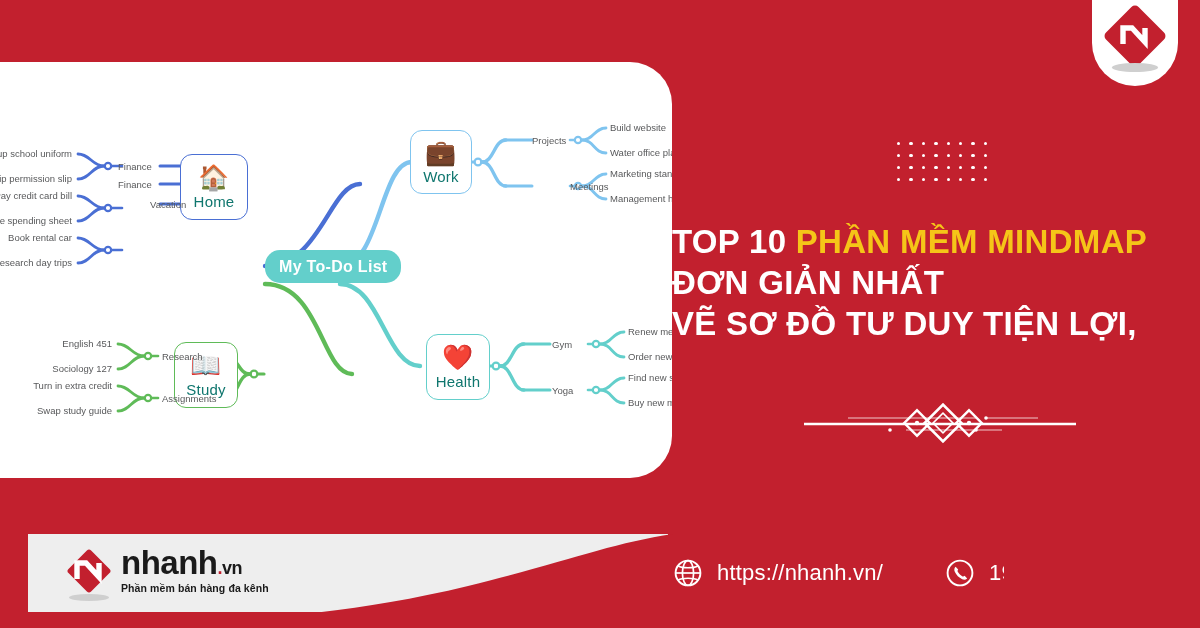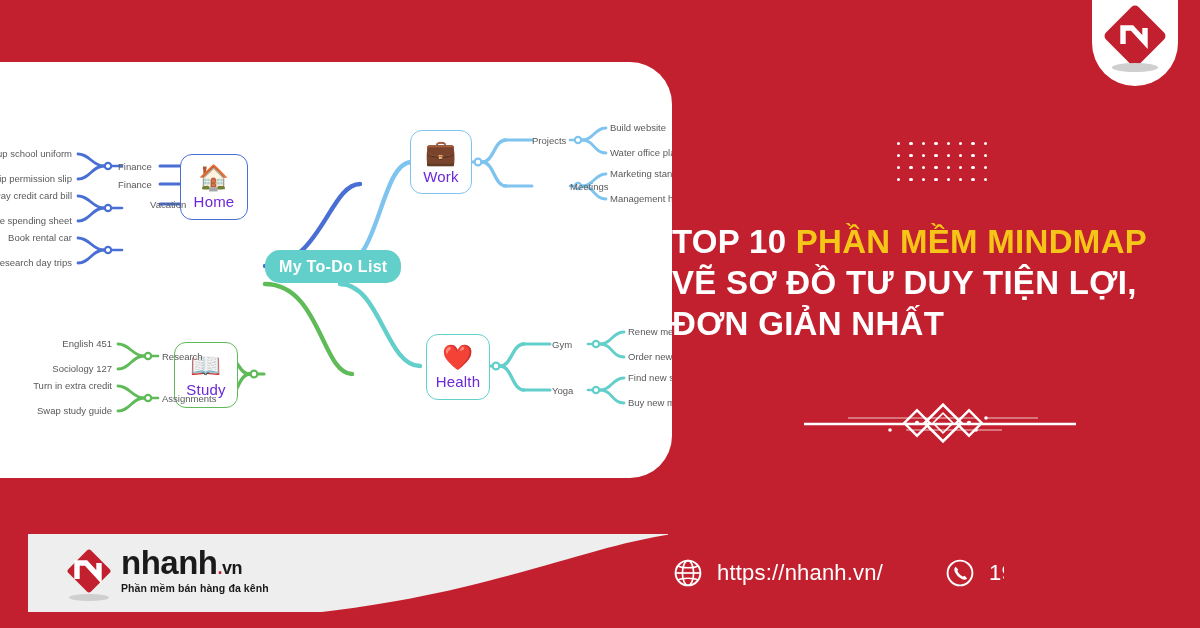--- a/index.html
+++ b/index.html
@@ -23,21 +23,21 @@
   
   .card{position:absolute;left:-240px;top:62px;width:912px;height:416px;
     background:#ffffff;border-radius:42px;overflow:hidden;z-index:2;}
   .map{position:absolute;left:0;top:0;width:912px;height:416px;}
   .map svg{position:absolute;left:0;top:0;}
 
   .node{position:absolute;background:#fff;border-radius:12px;
     display:flex;flex-direction:column;align-items:center;justify-content:center;
     box-sizing:border-box;}
   .node .emo{font-size:25px;line-height:1;margin-bottom:3px;}
-  .node .nlabel{font-size:15px;color:#6d28d9;letter-spacing:.2px;text-align:center;}
+  .node .nlabel{font-size:15px;color:#0f766e;letter-spacing:.2px;text-align:center;}
   .node.blue{border:1.6px solid #4a6fd4;}
   .node.lblue{border:1.6px solid #7fc4ef;}
   .node.green{border:1.6px solid #5fbb58;}
   .node.teal{border:1.6px solid #63cfcb;}
 
   .center-node{position:absolute;background:#63cfcb;border-radius:15px;
     color:#fff;font-size:16px;font-weight:700;letter-spacing:.3px;
     display:flex;align-items:center;justify-content:center;padding:0 14px;
     height:33px;}
 
@@ -253,22 +253,22 @@
       <i style="left: 24.8px; top: 36px;"></i>
       <i style="left: 37.2px; top: 36px;"></i>
       <i style="left: 49.6px; top: 36px;"></i>
       <i style="left: 62px; top: 36px;"></i>
       <i style="left: 74.4px; top: 36px;"></i>
       <i style="left: 86.8px; top: 36px;"></i>
     </div>
 
   <div class="headline">
     <span>TOP 10 </span><span class="hl">PHẦN MỀM MINDMAP</span>
+    <span class="l2">ĐƠN GIẢN NHẤT</span>
     <span class="l2">VẼ SƠ ĐỒ TƯ DUY TIỆN LỢI,</span>
-    <span class="l2">ĐƠN GIẢN NHẤT</span>
   </div>
 
   <div class="divider">
     <svg width="300" height="44" viewBox="0 0 300 44">
       <line x1="14" y1="22" x2="286" y2="22" stroke="#ffffff" stroke-width="2.4"></line>
       <line x1="58" y1="16" x2="186" y2="16" stroke="#ffffff" stroke-width="1.2" opacity=".75"></line>
       <line x1="116" y1="28" x2="212" y2="28" stroke="#ffffff" stroke-width="1.2" opacity=".75"></line>
       <line x1="196" y1="16" x2="248" y2="16" stroke="#ffffff" stroke-width="1.2" opacity=".75"></line>
       <circle cx="196" cy="16" r="1.8" fill="#ffffff"></circle>
       <circle cx="100" cy="28" r="1.8" fill="#ffffff"></circle>

